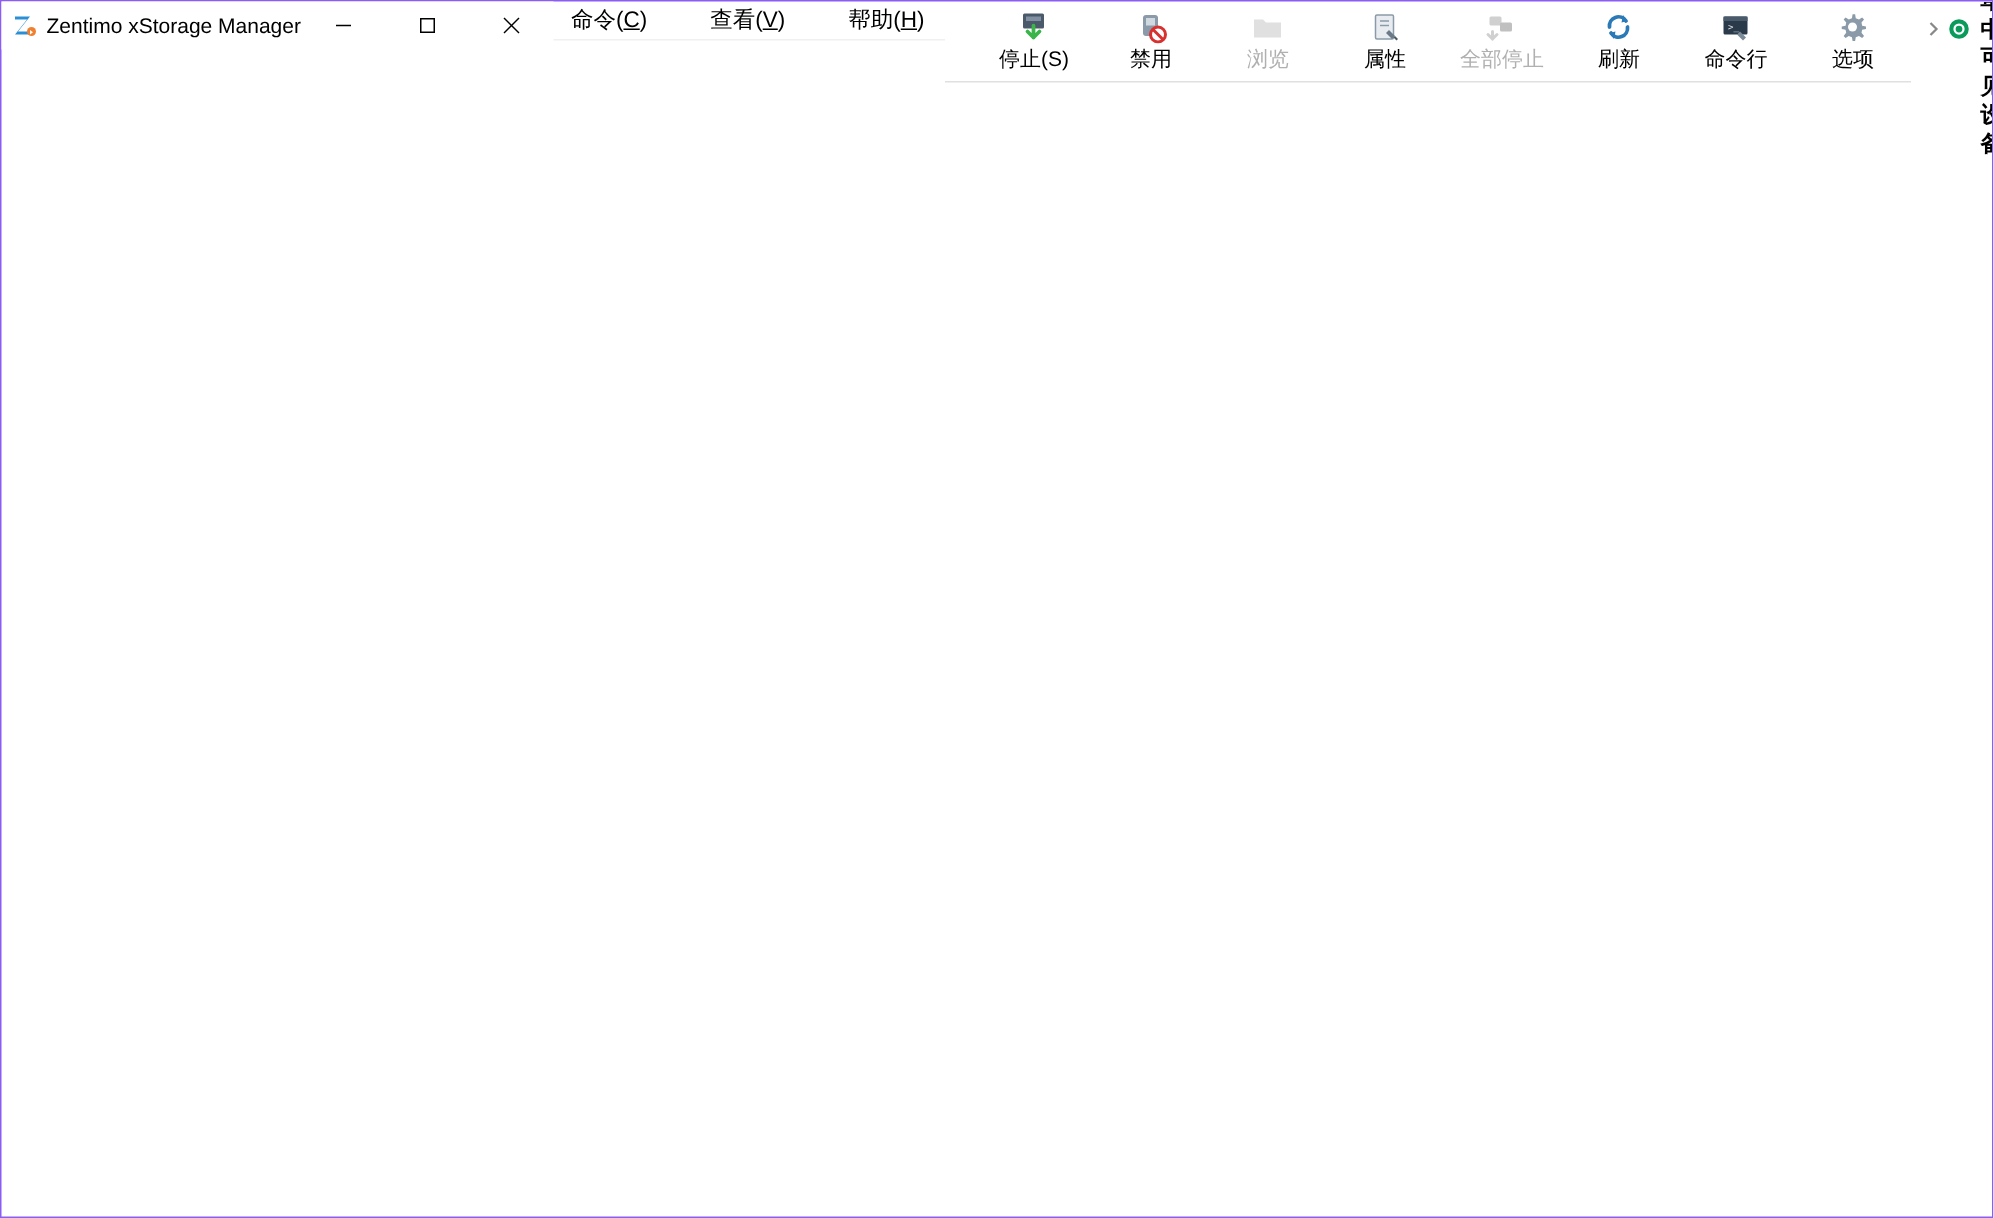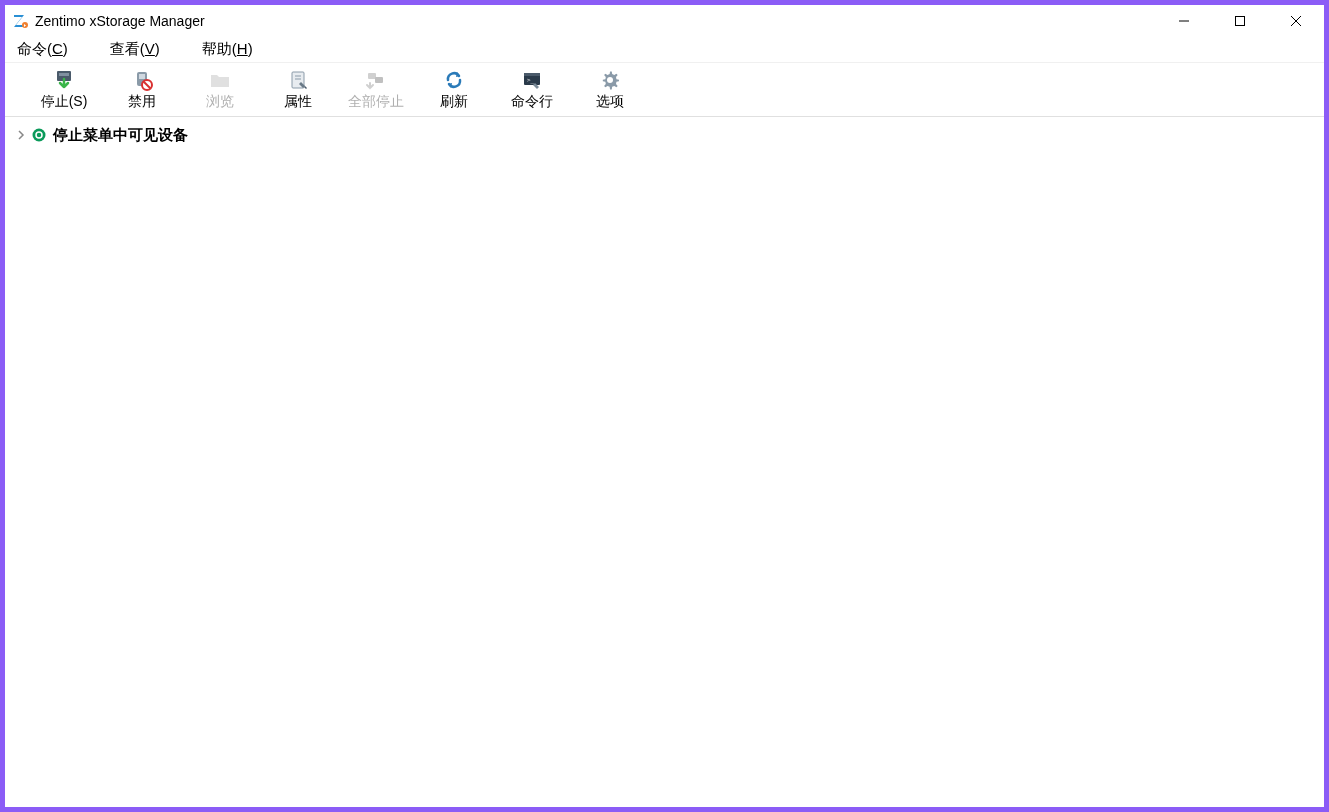--- a/index.html
+++ b/index.html
@@ -11,24 +11,24 @@
       font-family: "Microsoft YaHei", "Segoe UI", Tahoma, sans-serif;
       font-size: 13px;
       background: #ffffff;
       width: 1329px;
       height: 812px;
       overflow: hidden;
     }
     .window {
       width: 100%;
       height: 100%;
-      border: 5px solid #8b5cf6;
+      border: 1px solid #8b5cf6;
       background: #ffffff;
       display: flex;
-      flex-direction: column;
+      flex-direction: row;
     }
     .titlebar {
       height: 32px;
       display: flex;
       align-items: center;
       background: #ffffff;
       padding-left: 6px;
     }
     .app-icon {
       width: 18px;

